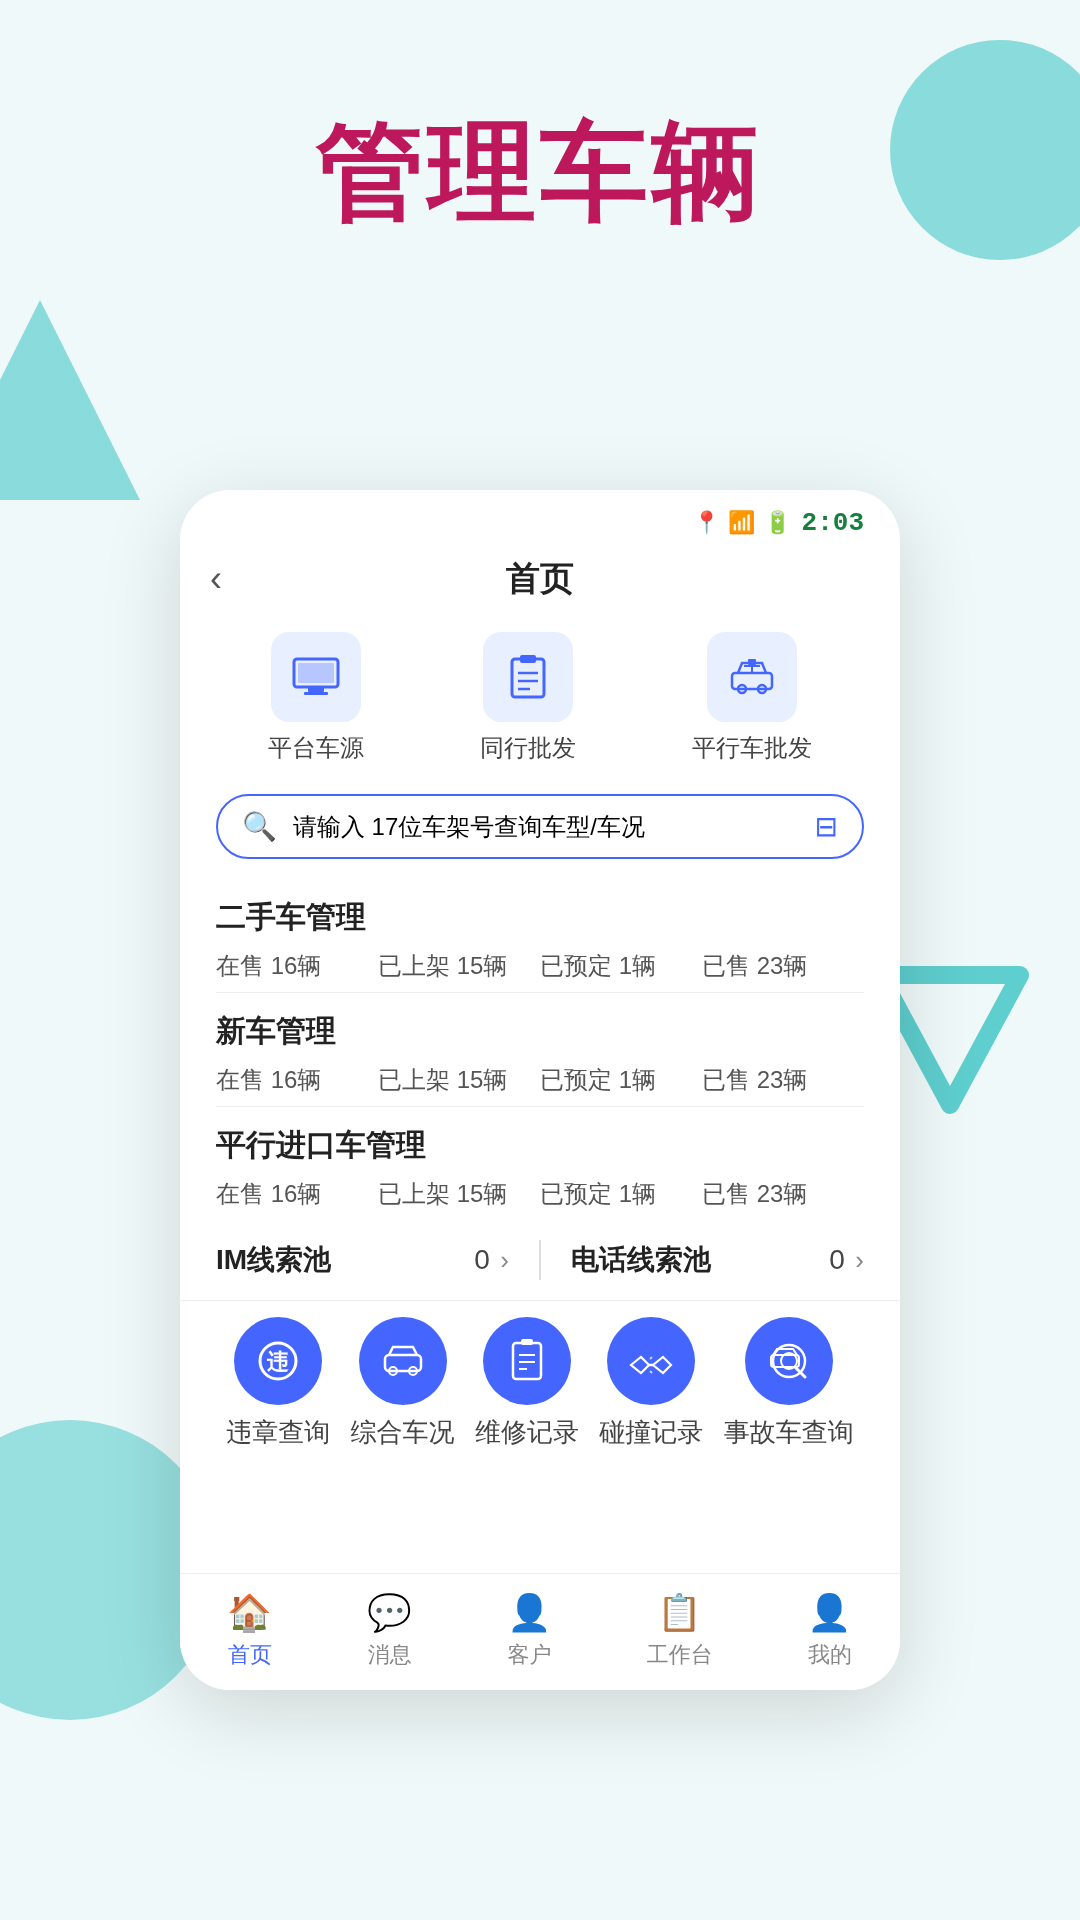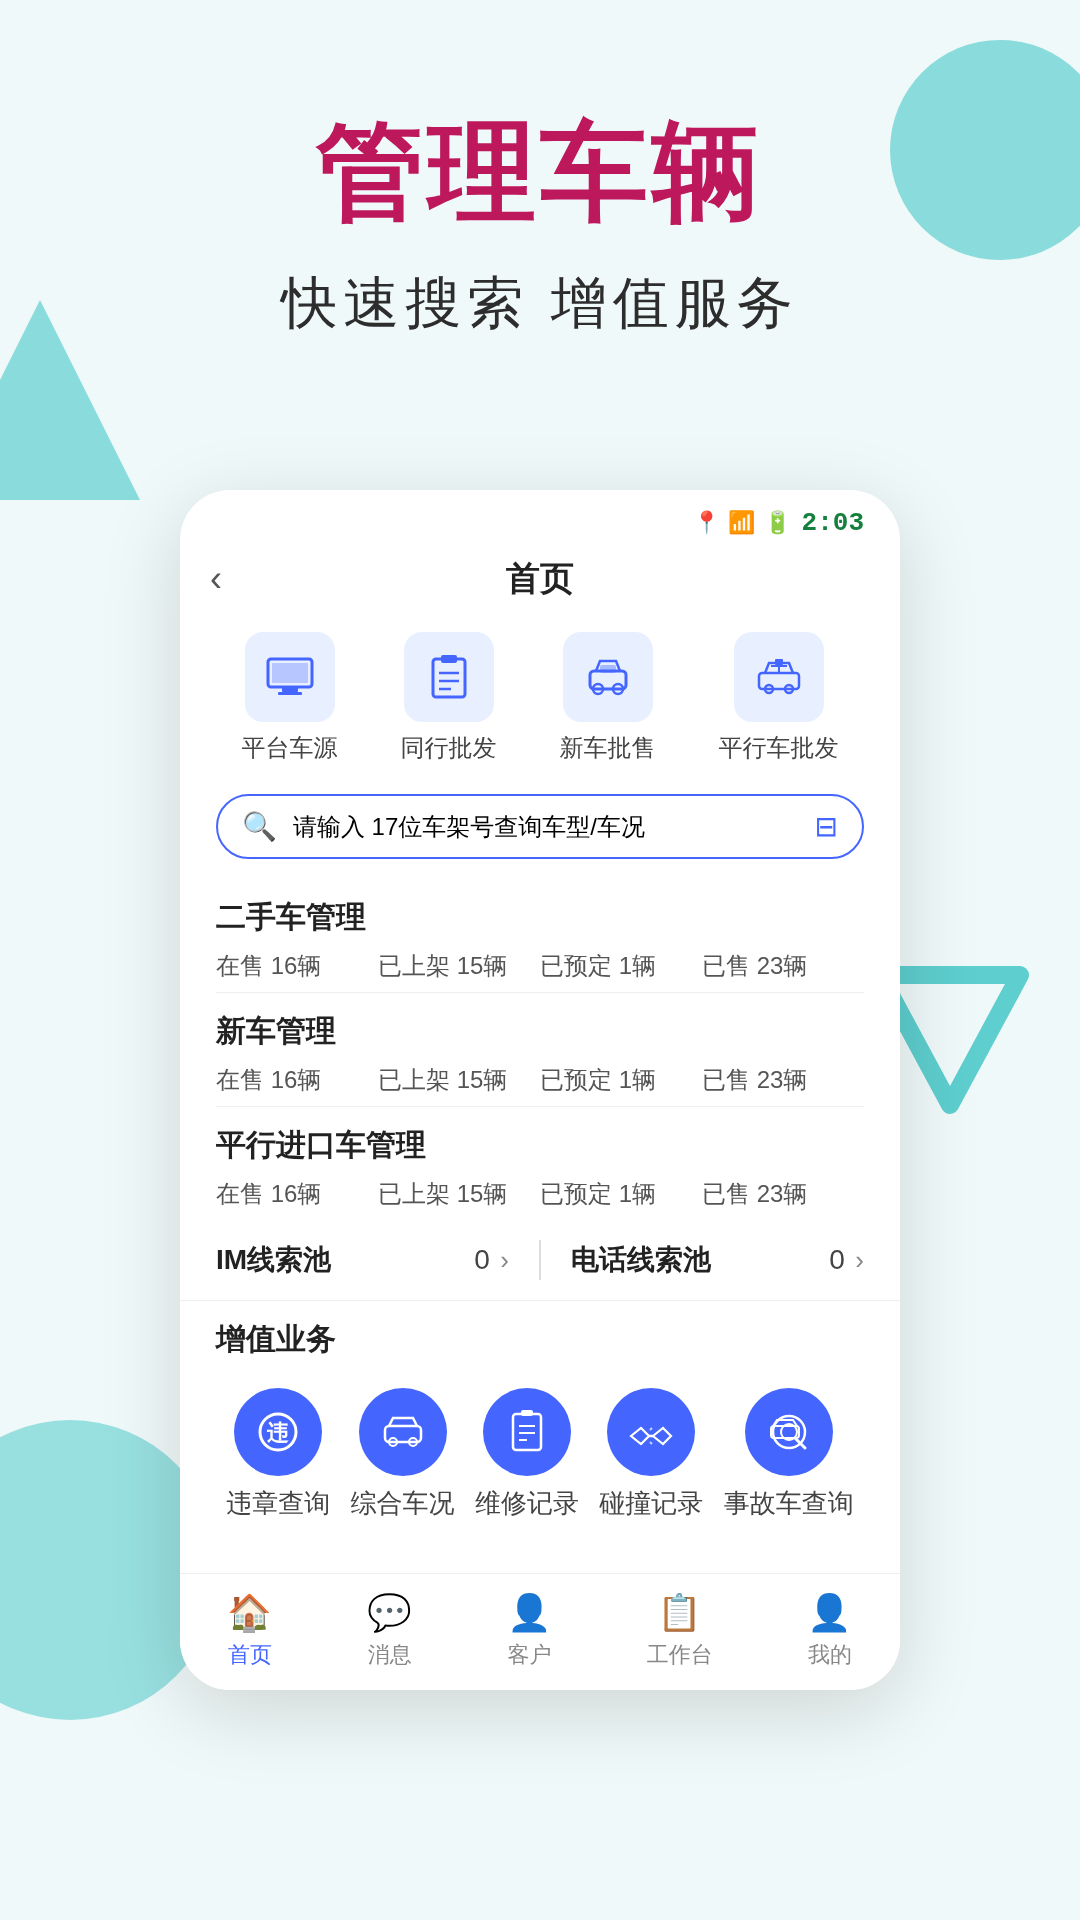--- a/index.html
+++ b/index.html
@@ -328,21 +328,20 @@
 <div class="bg-shape-bottom-left"></div>
 
 <div style="position:absolute; top:965px; right:50px; z-index:2;">
   <svg width="160" height="160" viewBox="0 0 160 160">
     <polygon points="80,140 10,10 150,10" fill="none" stroke="#5ecece" stroke-width="18" stroke-linejoin="round"></polygon>
   </svg>
 </div>
 
 <div class="hero-section">
   <div class="hero-title">管理车辆</div>
-  <div class="hero-subtitle">快速搜索 增值服务</div>
 </div>
 
 <div class="phone-container">
 
   <div class="status-bar">
     <div class="status-bar-icons">
       <span>📍</span>
       <span>📶</span>
       <span>🔋</span>
     </div>
@@ -370,32 +369,20 @@
       <div class="quick-icon-box">
         <svg viewBox="0 0 52 52">
           <rect x="10" y="8" width="32" height="38" rx="3" fill="none" stroke="#4466ff" stroke-width="3"></rect>
           <rect x="18" y="4" width="16" height="8" rx="2"></rect>
           <line x1="16" y1="22" x2="36" y2="22" stroke="#4466ff" stroke-width="2.5"></line>
           <line x1="16" y1="30" x2="36" y2="30" stroke="#4466ff" stroke-width="2.5"></line>
           <line x1="16" y1="38" x2="28" y2="38" stroke="#4466ff" stroke-width="2.5"></line>
         </svg>
       </div>
       <span class="quick-label">同行批发</span>
-    </div>
-    <div class="quick-item">
-      <div class="quick-icon-box">
-        <svg viewBox="0 0 52 52">
-          <rect x="8" y="20" width="36" height="18" rx="4" fill="none" stroke="#4466ff" stroke-width="3"></rect>
-          <path d="M14 20 L18 10 L34 10 L38 20" fill="none" stroke="#4466ff" stroke-width="2.5"></path>
-          <circle cx="16" cy="38" r="5" fill="none" stroke="#4466ff" stroke-width="2.5"></circle>
-          <circle cx="36" cy="38" r="5" fill="none" stroke="#4466ff" stroke-width="2.5"></circle>
-          <rect x="18" y="14" width="16" height="8" rx="2" opacity="0.4"></rect>
-        </svg>
-      </div>
-      <span class="quick-label">新车批售</span>
     </div>
     <div class="quick-item">
       <div class="quick-icon-box">
         <svg viewBox="0 0 52 52">
           <rect x="6" y="22" width="40" height="16" rx="3" fill="none" stroke="#4466ff" stroke-width="2.5"></rect>
           <path d="M12 22 L16 12 L36 12 L40 22" fill="none" stroke="#4466ff" stroke-width="2.5"></path>
           <circle cx="16" cy="38" r="4" fill="none" stroke="#4466ff" stroke-width="2.5"></circle>
           <circle cx="36" cy="38" r="4" fill="none" stroke="#4466ff" stroke-width="2.5"></circle>
           <rect x="22" y="8" width="8" height="6" rx="1"></rect>
           <line x1="26" y1="8" x2="26" y2="22" stroke="#4466ff" stroke-width="2"></line>
@@ -458,21 +445,20 @@
     <div class="leads-item">
       <span class="leads-label">电话线索池</span>
       <span>
         <span class="leads-value">0</span>
         <span class="leads-arrow">›</span>
       </span>
     </div>
   </div>
 
   <div class="value-section">
-    <div class="section-title">增值业务</div>
     <div class="value-icons-row">
 
       <div class="value-item">
         <div class="value-icon-circle">
           <svg viewBox="0 0 48 48">
             <circle cx="24" cy="24" r="18" fill="none" stroke="white" stroke-width="3"></circle>
             <text x="24" y="32" text-anchor="middle" font-size="22" fill="white" font-weight="bold">违</text>
           </svg>
         </div>
         <span class="value-label">违章查询</span>

